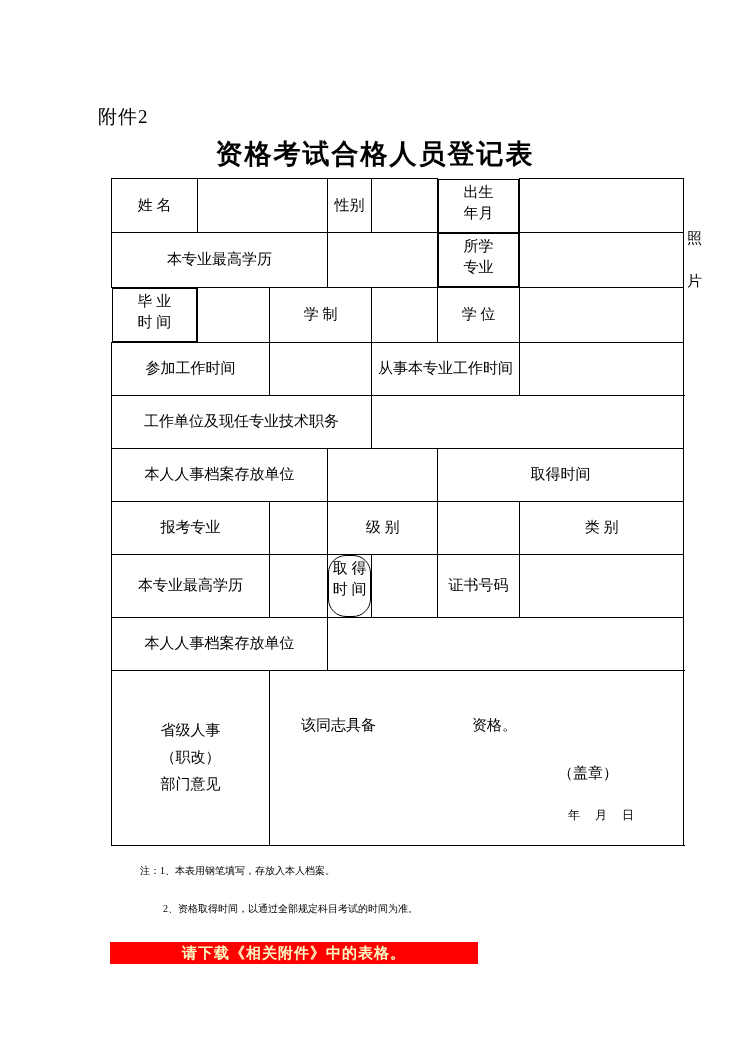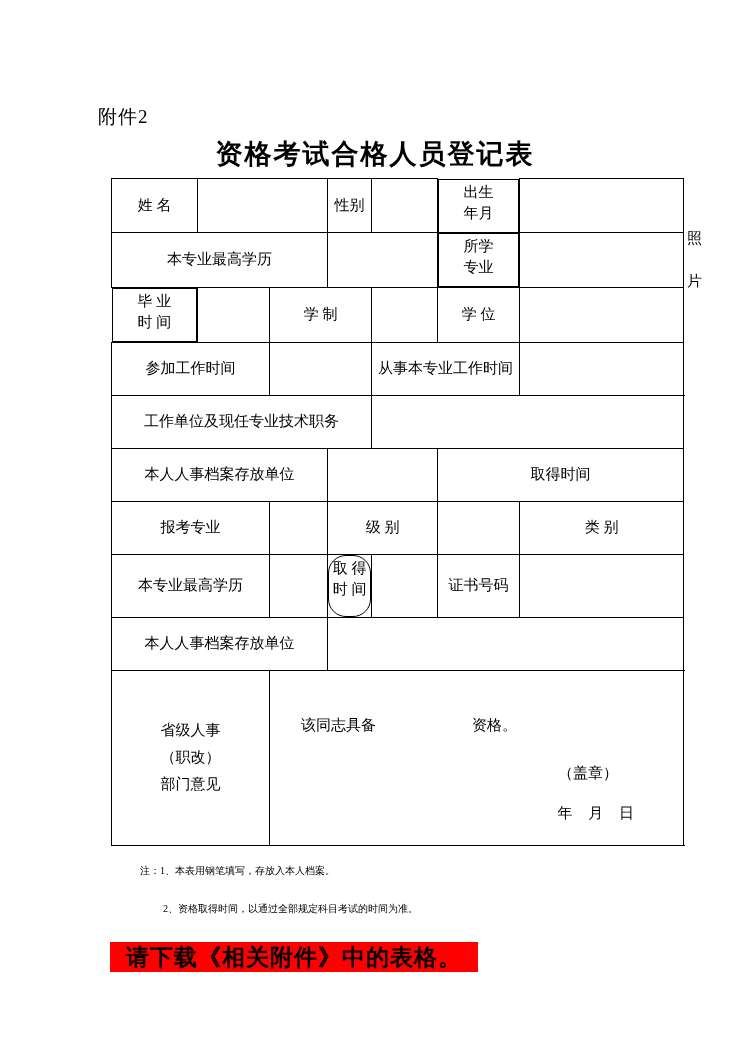--- a/index.html
+++ b/index.html
@@ -83,40 +83,40 @@
   .op-seal {
     position: absolute;
     right: 62px;
     top: 88px;
     font-size: 15px;
   }
   .op-date {
     position: absolute;
     right: 40px;
     bottom: 16px;
-    font-size: 15px;
+    font-size: 12px;
     letter-spacing: 6px;
   }
   .notes {
     position: absolute;
     left: 140px;
     font-size: 10px;
     font-family: "Liberation Serif", "DejaVu Serif", serif;
   }
   .note1 { top: 864px; }
   .note2 { top: 902px; left: 163px; }
   .download-banner {
     position: absolute;
     left: 110px;
     top: 942px;
     width: 368px;
-    height: 30px;
+    height: 22px;
     background: #ff0000;
-    color: #000000;
-    font-size: 23px;
+    color: #fef9c3;
+    font-size: 15px;
     font-weight: bold;
     display: flex;
     align-items: center;
     justify-content: center;
     letter-spacing: 1px;
     font-family: "Liberation Serif", "DejaVu Serif", serif;
   }
 </style>
 </head>
 <body>

